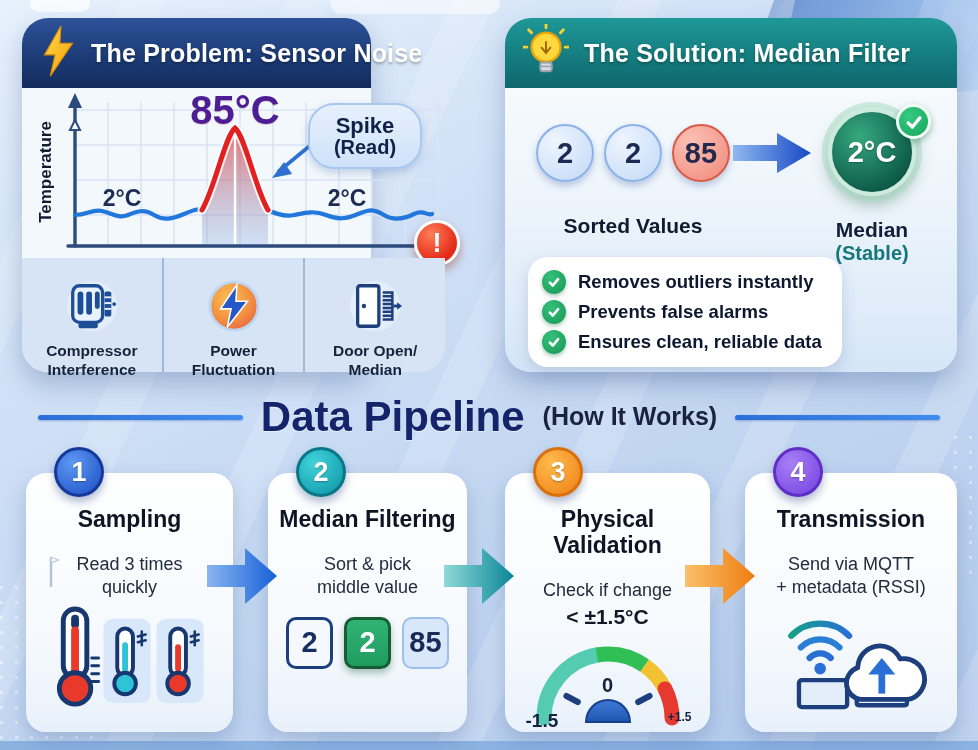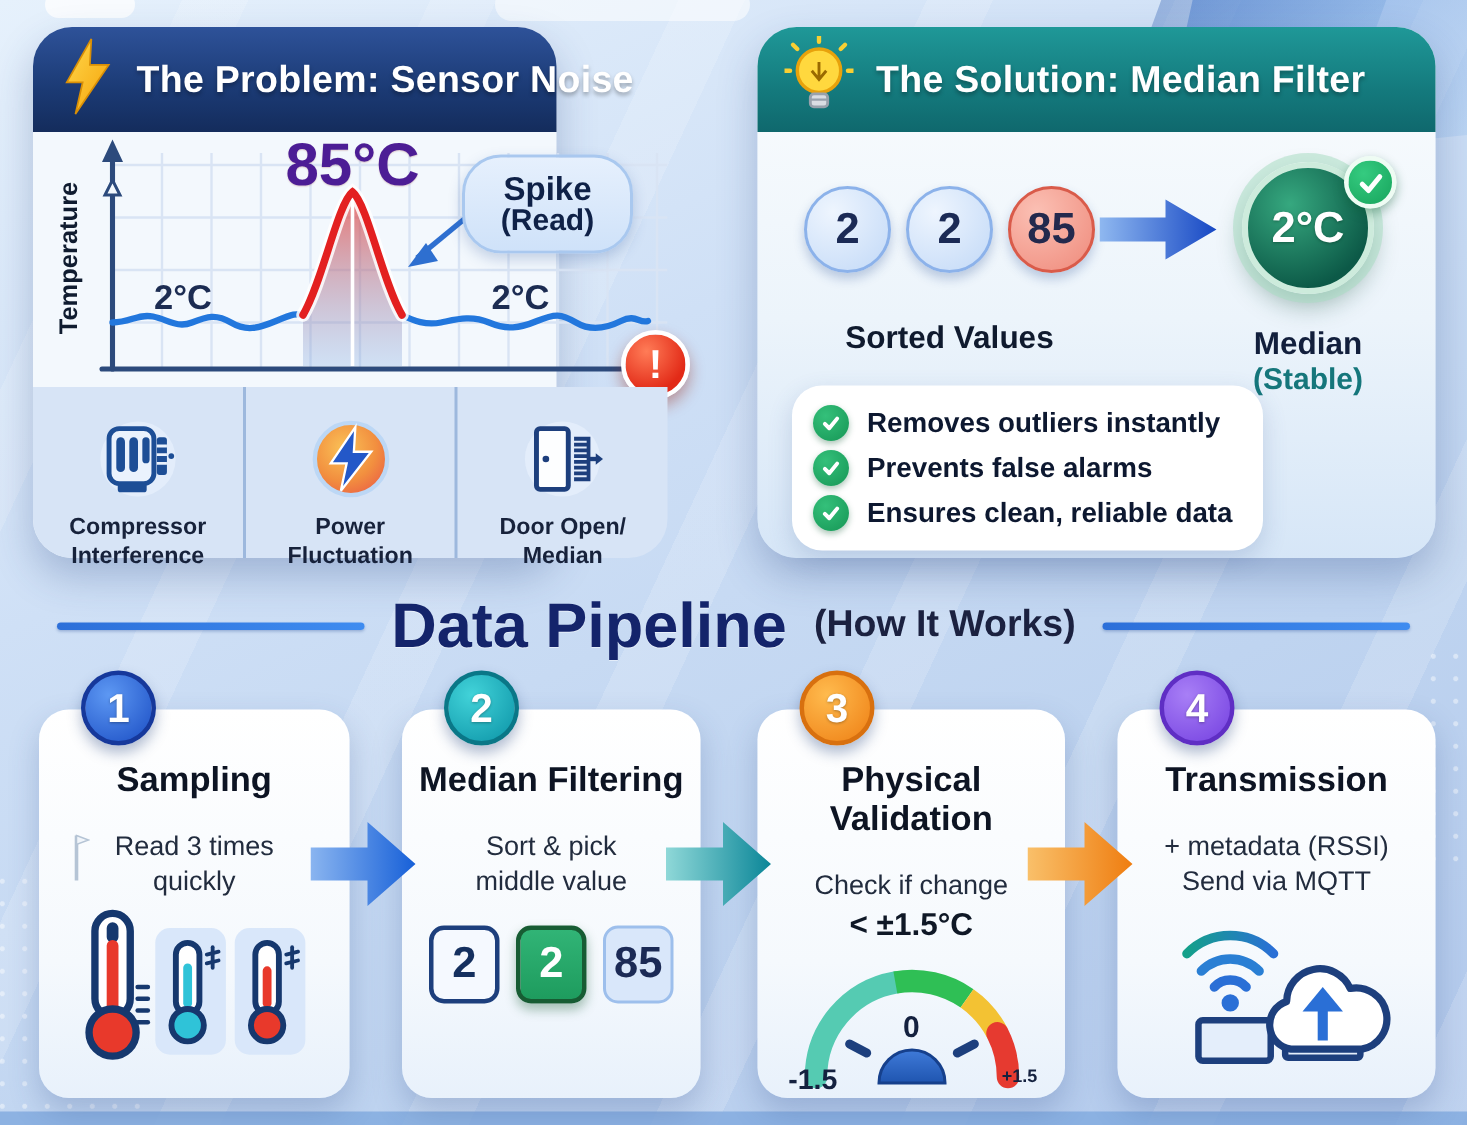--- a/index.html
+++ b/index.html
@@ -439,22 +439,22 @@
       <span class="gauge-zero">0</span>
       <span class="gauge-min">-1.5</span>
       <span class="gauge-max">+1.5</span>
     </div>
   </section>
 
   <section class="step-card card-4">
     <div class="step-badge badge-4">4</div>
     <h3 class="step-title">Transmission</h3>
     <div class="step-desc">
+      <div>Send via MQTT</div>
       <div>+ metadata (RSSI)</div>
-      <div>Send via MQTT</div>
     </div>
     <div class="step-icon">
       <svg width="176" height="106" viewBox="0 0 180 110">
         <defs>
             <linearGradient id="wifiG" x1="0" y1="0" x2="1" y2="0">
           <stop offset="0" stop-color="#14a08a"></stop>
               <stop offset="1" stop-color="#2a6fd6"></stop>
         </linearGradient>
           </defs>
 

